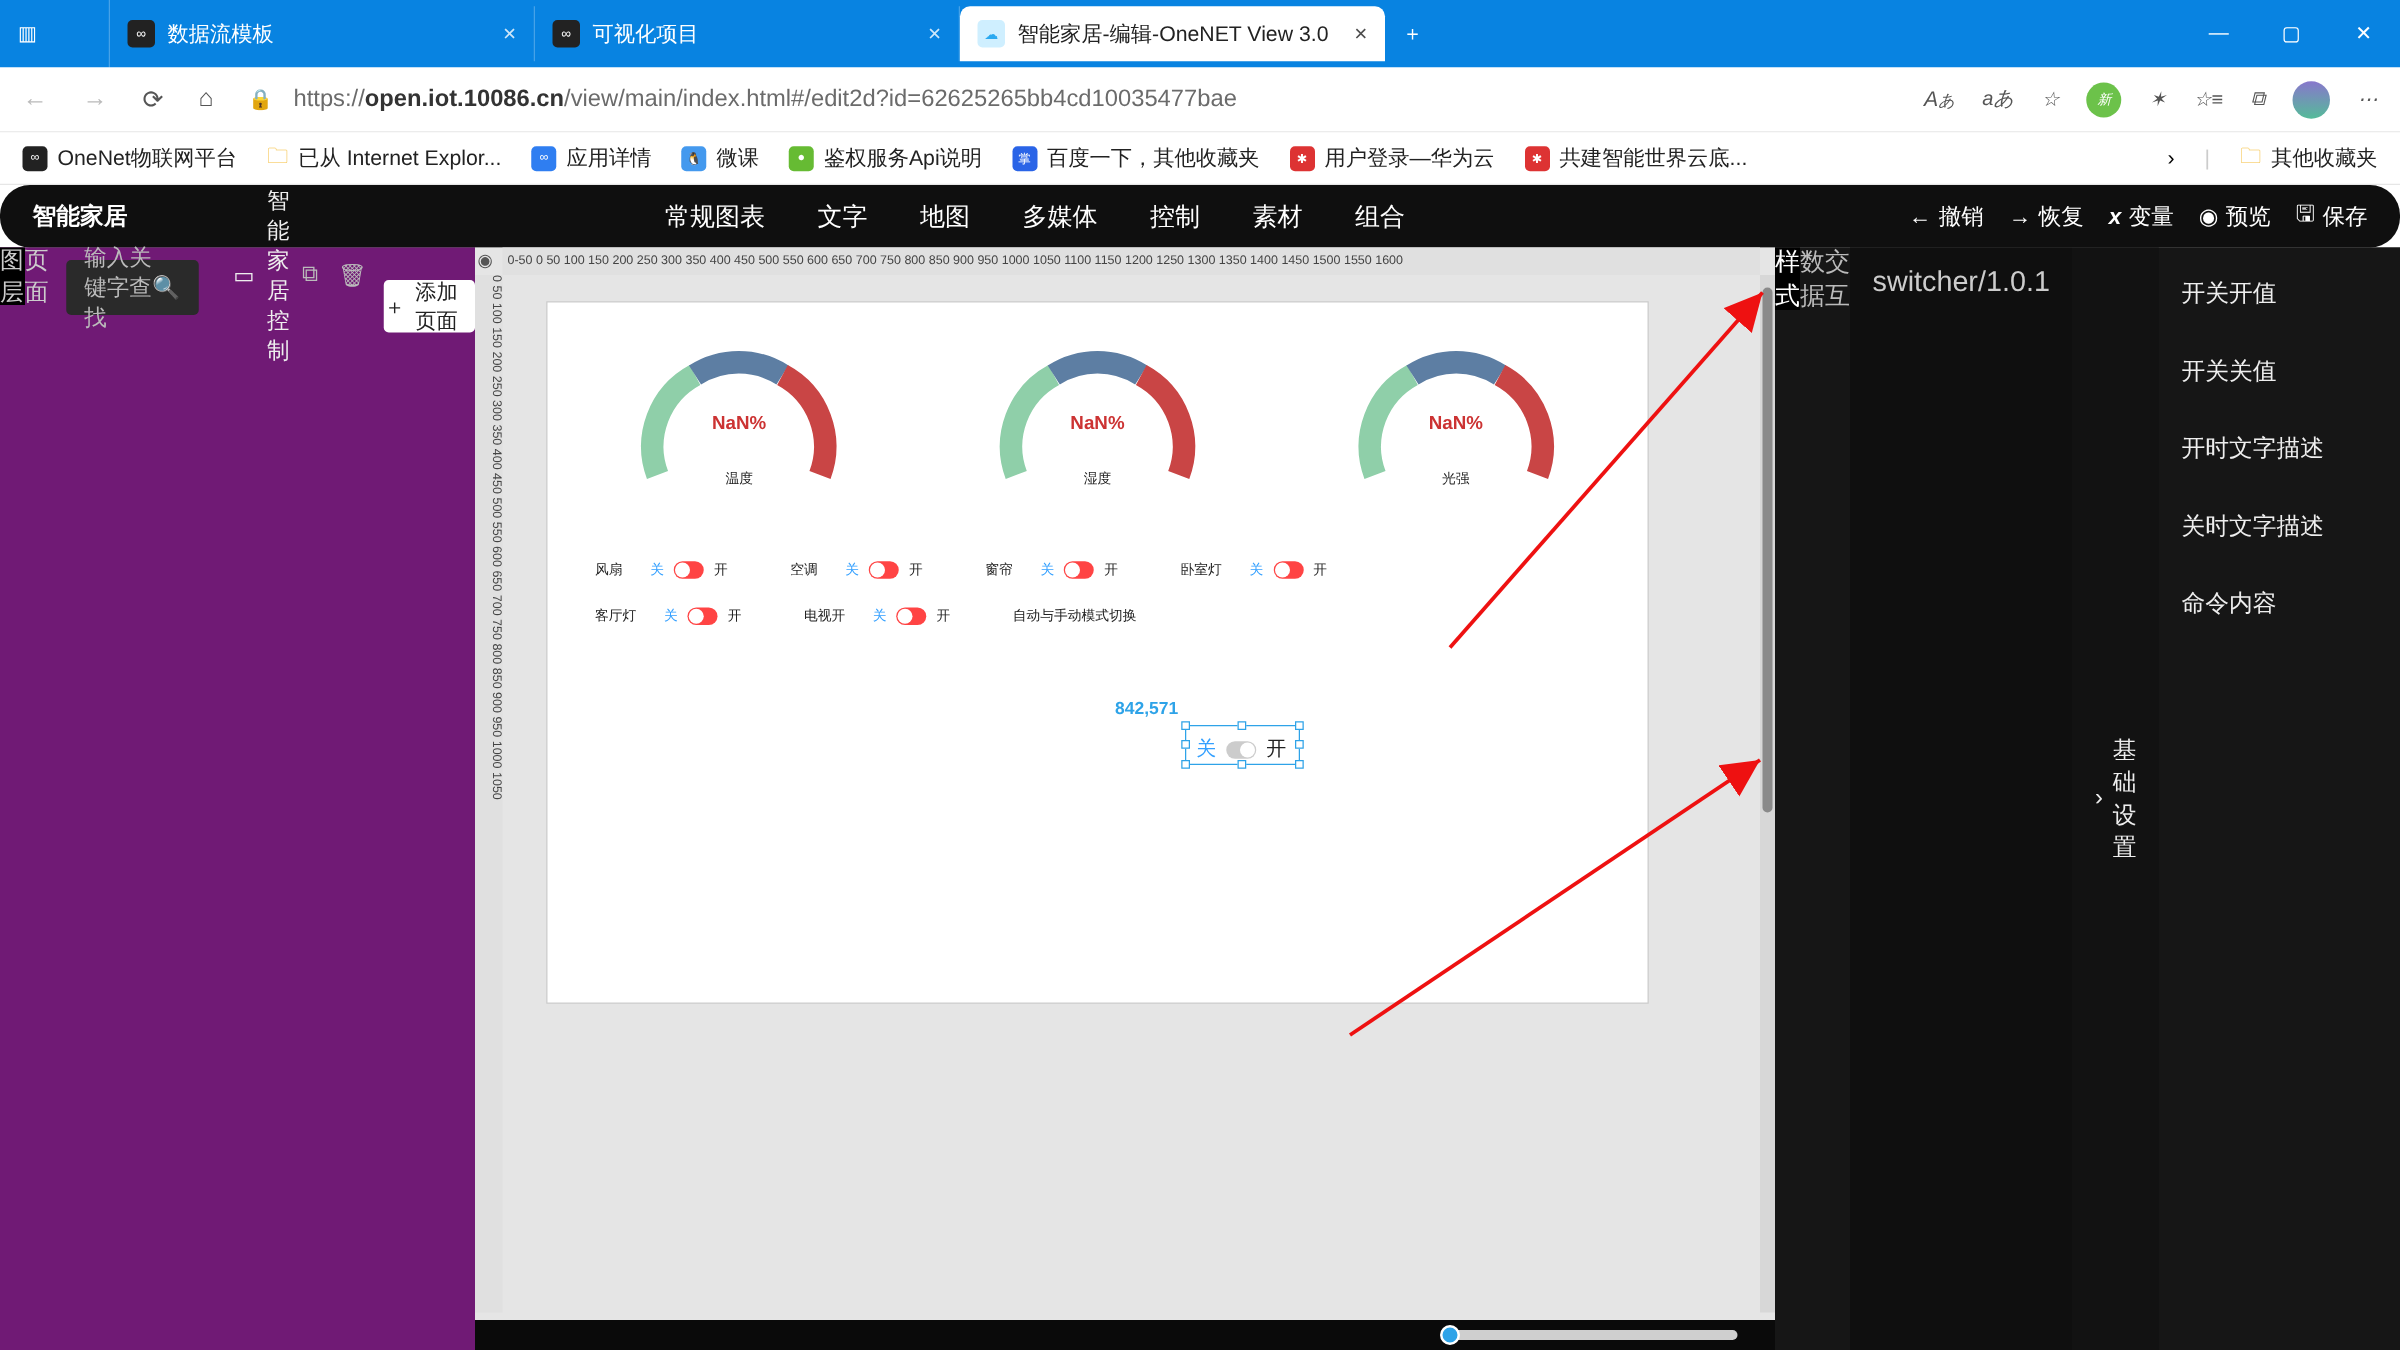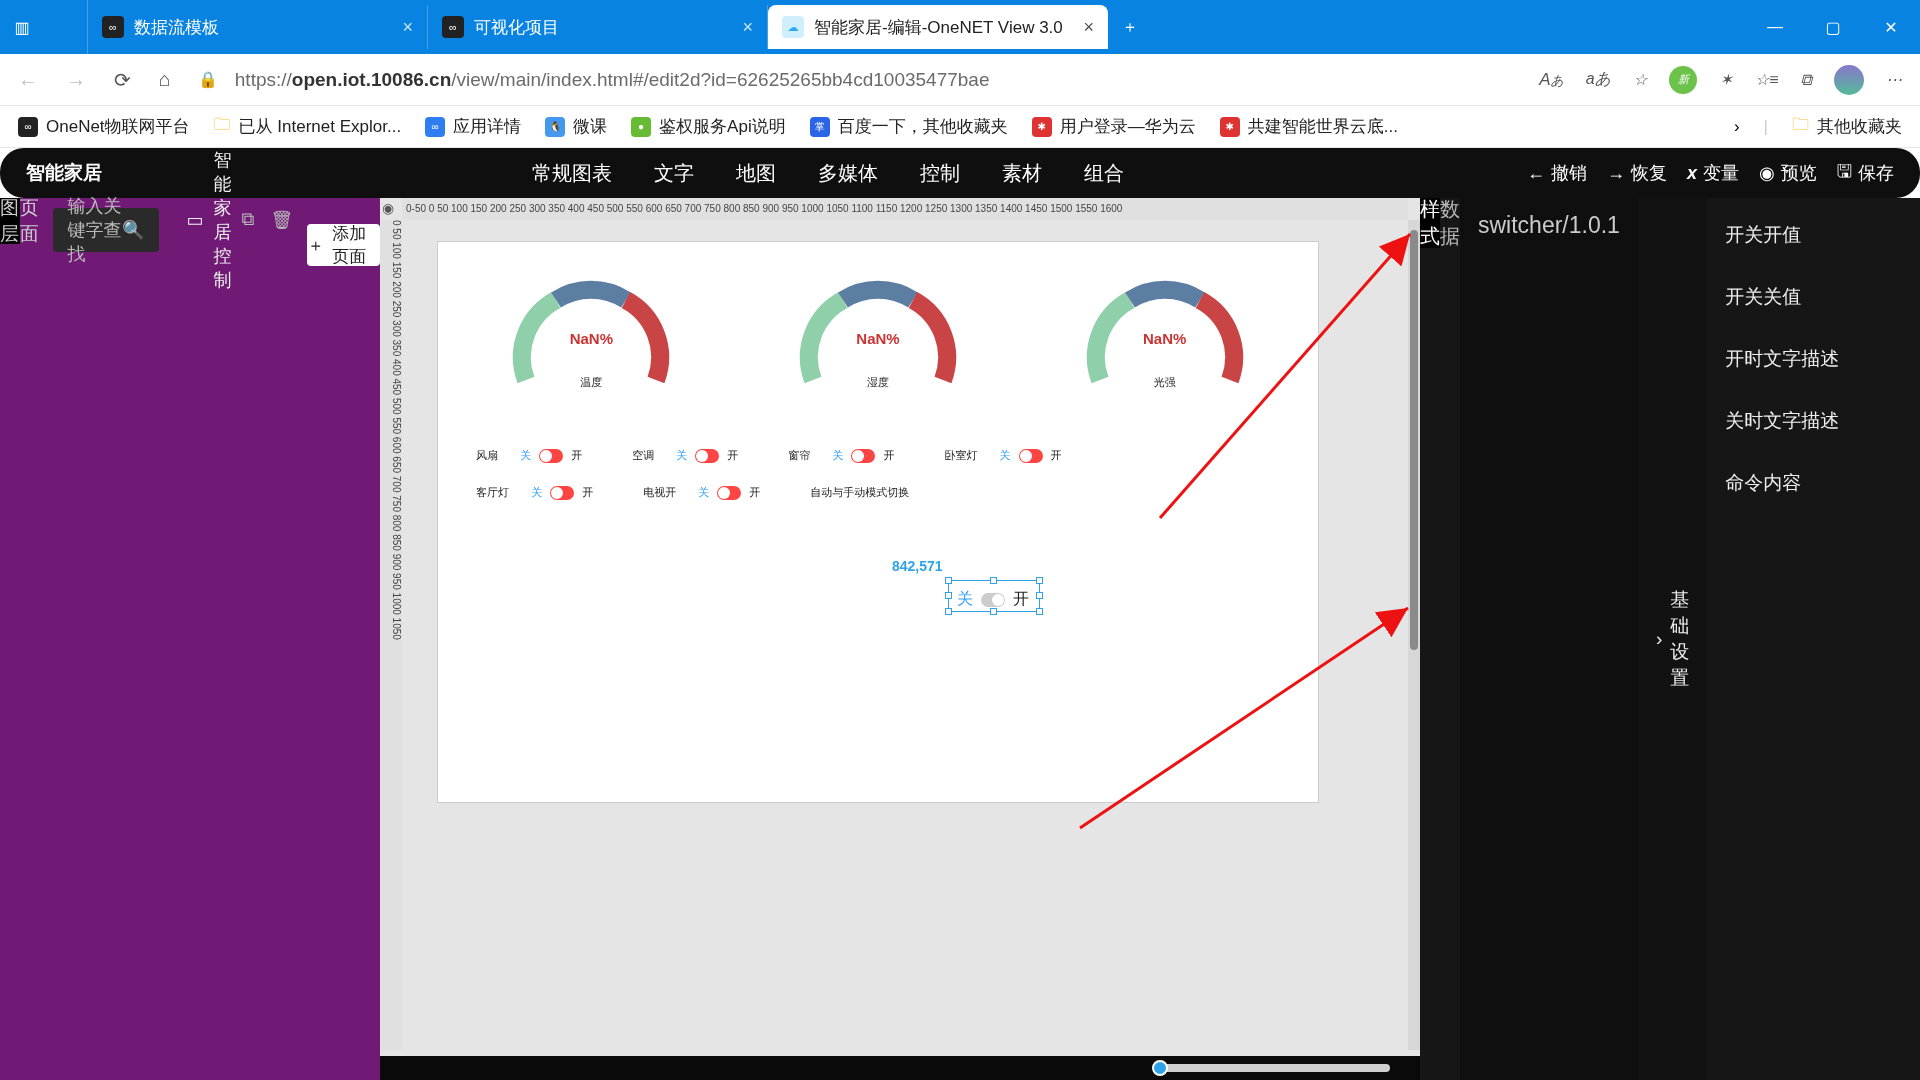--- a/index.html
+++ b/index.html
@@ -315,20 +315,21 @@
     <div class="hscroll">
       <div class="thumb" style="left:780px; width:230px;"></div>
       <div class="knob" style="left:772px;"></div>
     </div>
   </div>
 
   <div class="rightpanel">
     <div class="rtabs">
       <div class="active">样式</div>
       <div>数据</div>
+      <div>交互</div>
     </div>
     <div class="compid">switcher/1.0.1</div>
     <div class="section">
         <span>›</span>
         <span>基础设置</span>
       </div>
     <div class="proplist">
       <div class="prop">
           <label>开关开值</label>
           <div class="inp">1</div>

